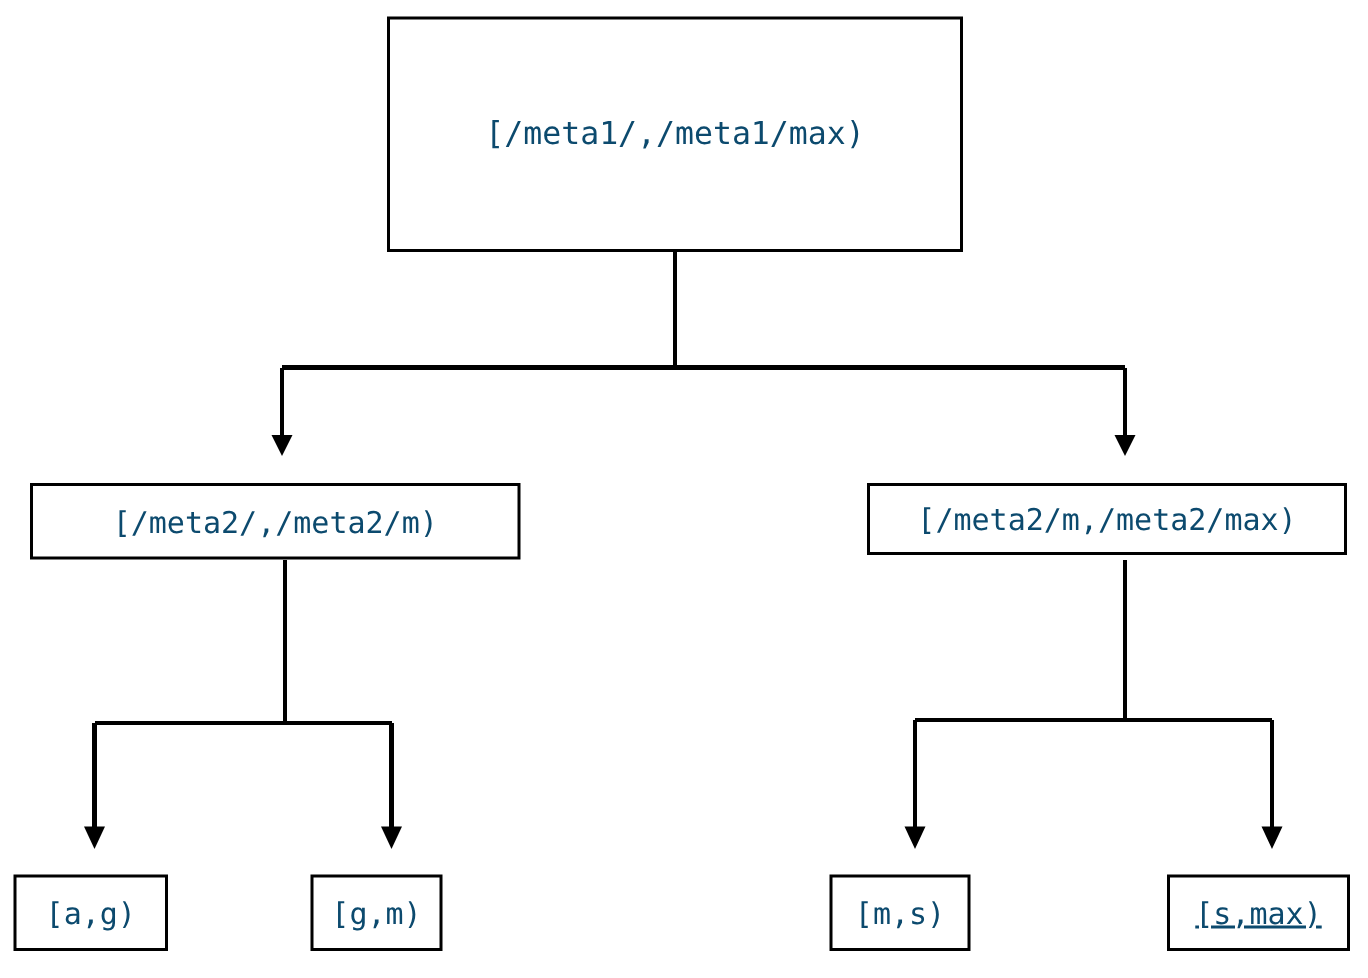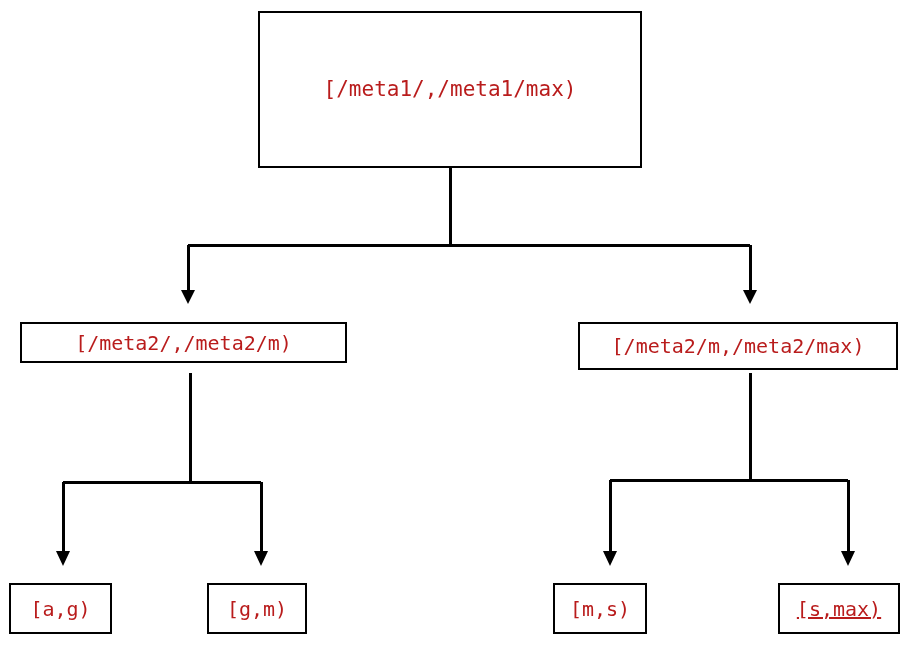--- a/index.html
+++ b/index.html
@@ -26,40 +26,40 @@
     height: 652px;
   }
   .node {
     position: absolute;
     box-sizing: border-box;
     border: 2px solid #000000;
     background: #ffffff;
     display: flex;
     align-items: center;
     justify-content: center;
-    color: #b91c1c;
+    color: #0c4a6e;
     white-space: pre;
     letter-spacing: 0px;
   }
   .node-label {
     display: block;
     line-height: 1;
   }
   .node-root {
     left: 258px;
     top: 11px;
     width: 384px;
     height: 157px;
     font-size: 21px;
   }
   .node-mid-left {
     left: 20px;
     top: 322px;
     width: 327px;
-    height: 41px;
+    height: 51px;
     font-size: 20px;
   }
   .node-mid-right {
     left: 578px;
     top: 322px;
     width: 320px;
     height: 48px;
     font-size: 20px;
   }
   .node-leaf {
@@ -67,21 +67,21 @@
     font-size: 20px;
   }
   .node-leaf-ag {
     left: 9px;
     top: 583px;
     width: 103px;
   }
   .node-leaf-gm {
     left: 207px;
     top: 583px;
-    width: 100px;
+    width: 88px;
   }
   .node-leaf-ms {
     left: 553px;
     top: 583px;
     width: 94px;
   }
   .node-leaf-smax {
     left: 778px;
     top: 583px;
     width: 122px;

